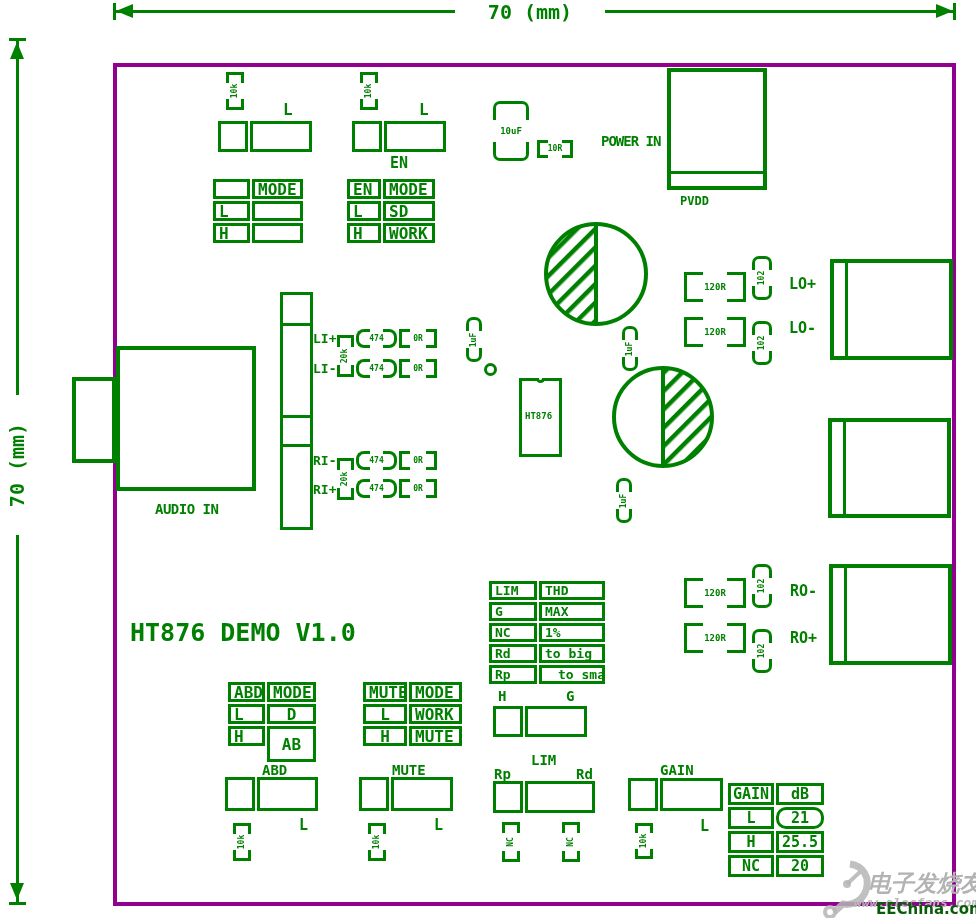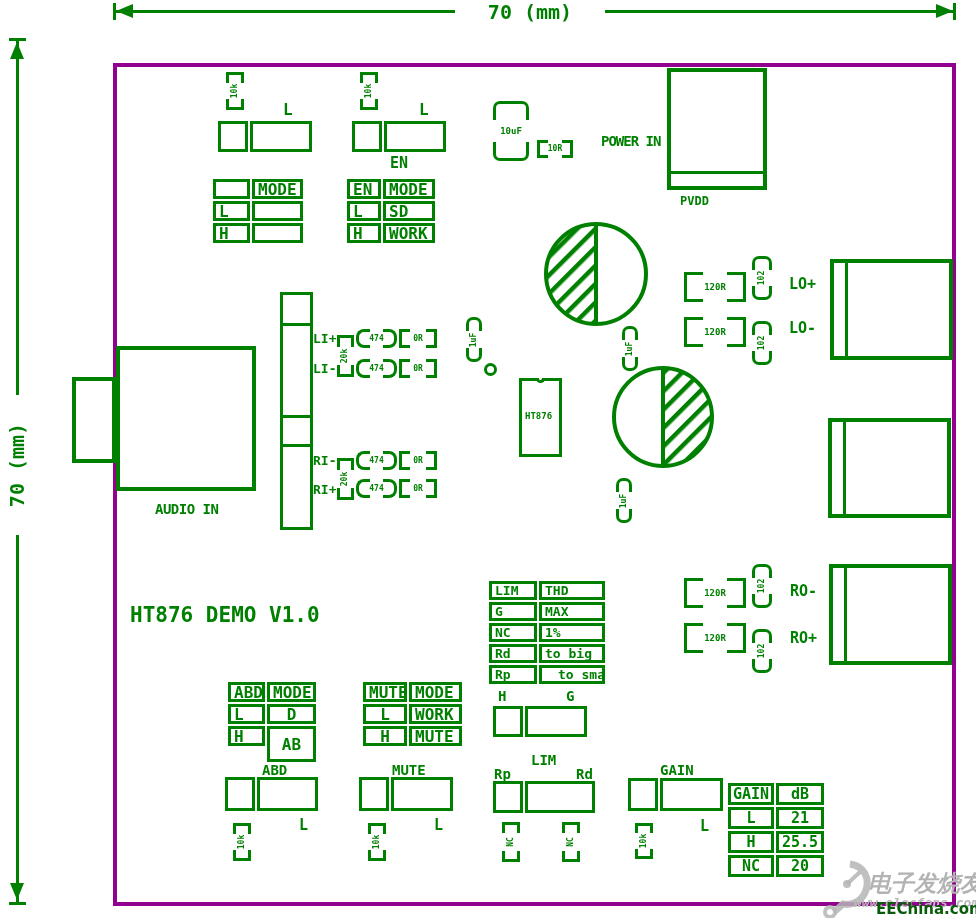--- a/index.html
+++ b/index.html
@@ -223,21 +223,21 @@
     <div class="abs" style="left:14px;top:-3px;width:9px;height:5px;border:3px solid var(--g);border-top:none;border-radius:0 0 9px 9px;background:#fff;"></div>
     <div class="t" style="left:3px;top:31px;font-size:9px;position:absolute;">HT876</div>
   </div>
   <div class="cmp cv" style="left:622px;top:326px;width:16px;height:45px;">
       <span class="vt">1uF</span>
     </div>
   <div class="cmp cv" style="left:616px;top:478px;width:16px;height:45px;">
       <span class="vt">1uF</span>
     </div>
 
-  <div class="t" style="left:130px;top:605px;font-size:21px;">HT876 DEMO V1.0</div>
+  <div class="t" style="left:130px;top:620px;font-size:25px;">HT876 DEMO V1.0</div>
 
   <div class="tbl" style="left:489px;top:581px;grid-template-columns:48px 66px;font-size:13px;">
     <div style="height:19px;">LIM</div>
     <div style="height:19px;">THD</div>
     <div style="height:19px;">G</div>
     <div style="height:19px;">MAX</div>
     <div style="height:19px;">NC</div>
     <div style="height:19px;">1%</div>
     <div style="height:19px;">Rd</div>
     <div style="height:19px;">to big</div>
@@ -326,21 +326,21 @@
     </div>
   <div class="t" style="left:700px;top:819px;font-size:15px;">L</div>
   <div class="cmp rv" style="left:635px;top:823px;width:18px;height:36px;">
       <span class="vt">10k</span>
     </div>
 
   <div class="tbl ctr" style="left:728px;top:783px;grid-template-columns:46px 48px;font-size:15px;">
     <div style="height:22px;">GAIN</div>
     <div style="height:22px;">dB</div>
     <div style="height:22px;">L</div>
-    <div style="height:22px;">21</div>
+    <div style="height:22px;border-radius:10px;">21</div>
     <div style="height:22px;">H</div>
     <div style="height:22px;">25.5</div>
     <div style="height:22px;">NC</div>
     <div style="height:22px;">20</div>
   </div>
 
   <div class="abs" style="left:818px;top:858px;width:158px;height:62px;">
     <svg class="abs" style="left:2px;top:2px;" width="52" height="58" viewBox="0 0 52 58">
       <path d="M30 4 C44 6 50 18 46 30 C43 40 33 46 23 44 L14 52" fill="none" stroke="#b5b5b5" stroke-width="7" opacity="0.85"></path>
       <circle cx="10" cy="52" r="5" fill="none" stroke="#b5b5b5" stroke-width="4" opacity="0.85"></circle>

